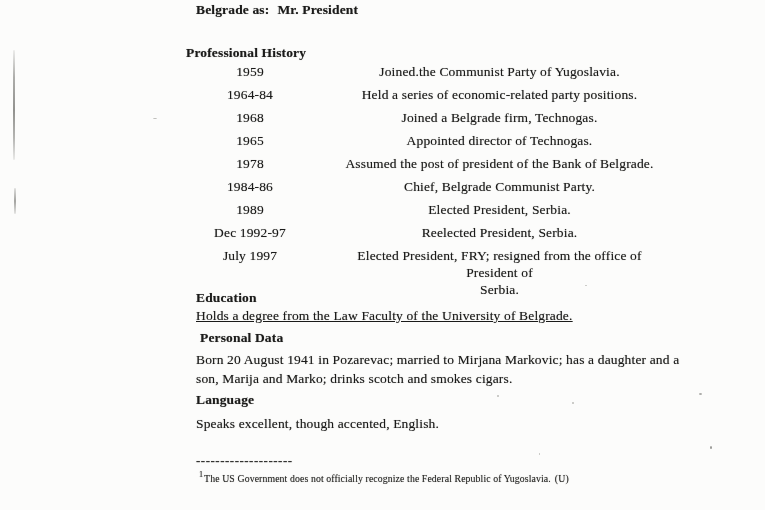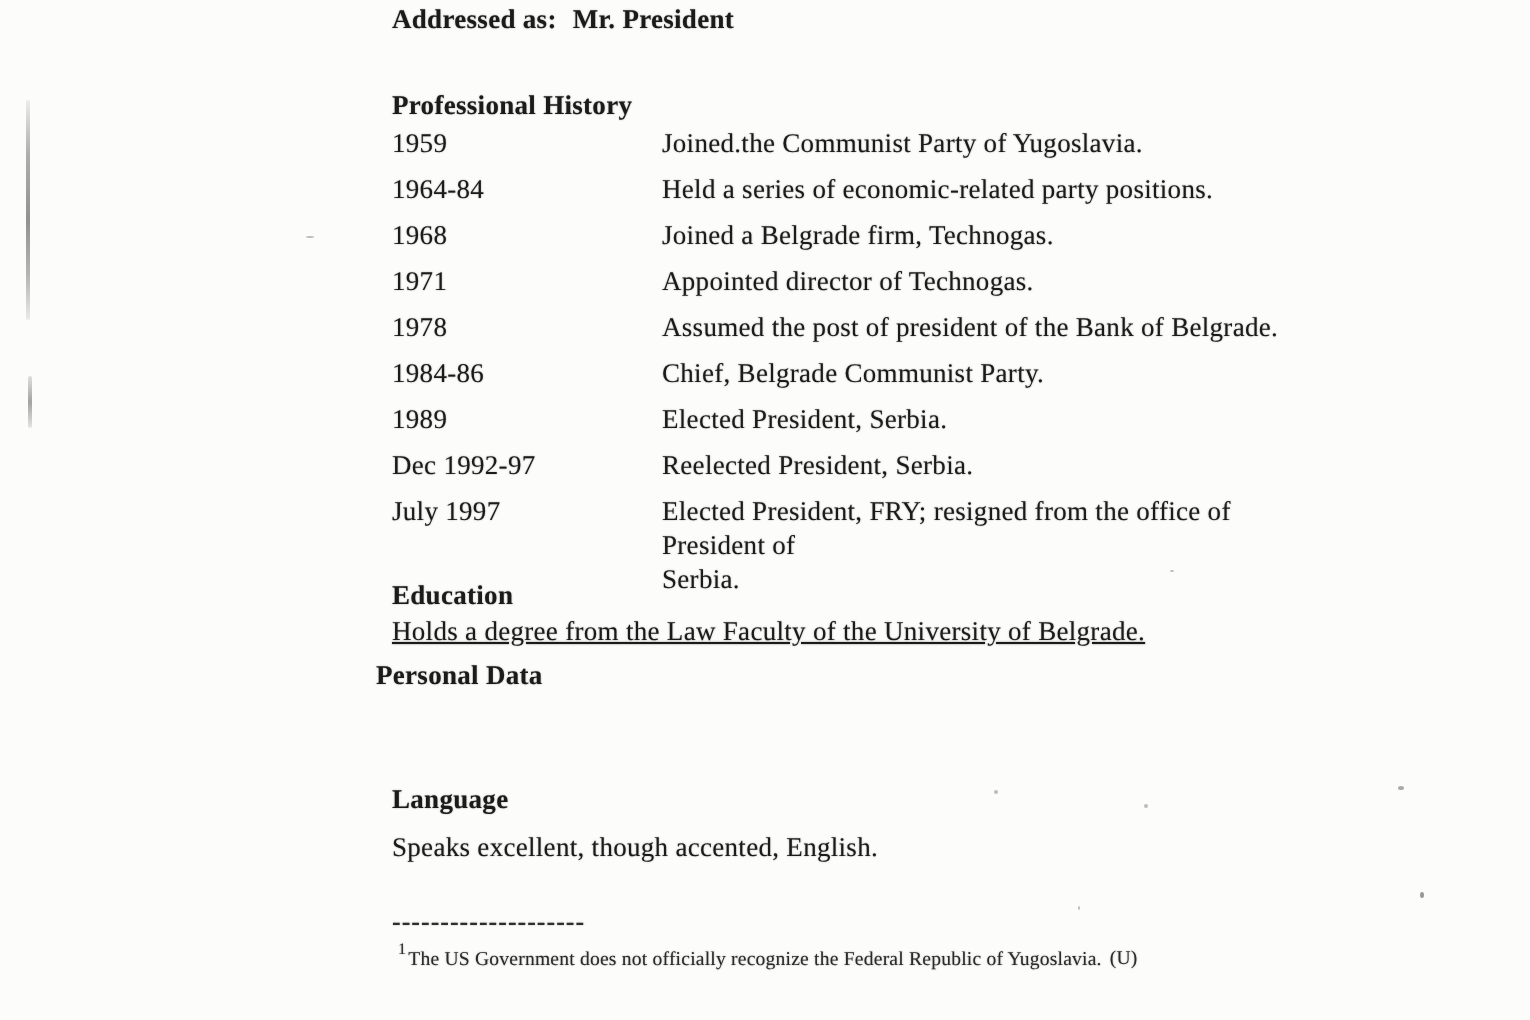--- a/index.html
+++ b/index.html
@@ -14,28 +14,28 @@
   .txt{
     position:absolute;
     text-shadow:0 0 0.8px rgba(60,60,55,0.55);
     font-size:13.5px;
     line-height:17px;
     letter-spacing:0.15px;
   }
   .bold{font-weight:700;}
   .addressed{left:196px;top:1px;}
   .addressed .val{margin-left:8px;}
-  .heading-ph{left:196px;top:44px;}
-  .history{left:196px;top:63px;width:472px;}
+  .heading-ph{left:186px;top:44px;}
+  .history{left:196px;top:63px;width:472px;text-align:center;}
   .hrow{display:flex;margin-bottom:6px;}
   .hdate{width:108px;flex:0 0 108px;}
   .hdesc{flex:1;white-space:pre-line;margin-left:27px;}
   .heading-edu{left:196px;top:289px;}
   .body-edu{left:196px;top:307px;width:480px;text-decoration:underline;}
-  .heading-personal{left:188px;top:329px;}
+  .heading-personal{left:200px;top:329px;}
   .body-personal{left:196px;top:351px;width:485px;line-height:18.5px;white-space:pre-line;}
   .heading-lang{left:196px;top:391px;}
   .body-lang{left:196px;top:415px;width:400px;}
   .footnote-sep{left:196px;top:452px;font-weight:700;font-size:13px;letter-spacing:0.5px;color:#2e2e2c;}
   .footnote{left:199px;top:467px;font-size:9.8px;letter-spacing:0.1px;color:#2a2a28;text-align:center;}
   .footnote sup{font-size:8px;position:relative;top:-1px;margin-right:1px;}
   .footnote .cls{margin-left:4px;}
 
   
   .artifact{position:absolute;}
@@ -72,21 +72,21 @@
   <div class="artifact vline2"></div>
   <div class="artifact speck s1"></div>
   <div class="artifact speck s2"></div>
   <div class="artifact speck s3"></div>
   <div class="artifact speck s4"></div>
   <div class="artifact speck s5"></div>
   <div class="artifact speck s6"></div>
   <div class="artifact speck s7"></div>
 
   <div class="txt bold addressed">
-    <span>Addressed as:</span><span class="val">Mr. President</span>
+    <span>Belgrade as:</span><span class="val">Mr. President</span>
   </div>
 
   <div class="txt bold heading-ph">Professional History</div>
 
   <div class="txt history">
   <div class="hrow">
     <div class="hdate">1959</div>
     <div class="hdesc">Joined.the Communist Party of Yugoslavia.</div>
   </div>
 
@@ -94,21 +94,21 @@
     <div class="hdate">1964-84</div>
     <div class="hdesc">Held a series of economic-related party positions.</div>
   </div>
 
   <div class="hrow">
     <div class="hdate">1968</div>
     <div class="hdesc">Joined a Belgrade firm, Technogas.</div>
   </div>
 
   <div class="hrow">
-    <div class="hdate">1971</div>
+    <div class="hdate">1965</div>
     <div class="hdesc">Appointed director of Technogas.</div>
   </div>
 
   <div class="hrow">
     <div class="hdate">1978</div>
     <div class="hdesc">Assumed the post of president of the Bank of Belgrade.</div>
   </div>
 
   <div class="hrow">
     <div class="hdate">1984-86</div>
@@ -129,20 +129,22 @@
     <div class="hdate">July 1997</div>
     <div class="hdesc">Elected President, FRY; resigned from the office of President of
 Serbia.</div>
   </div>
 </div>
 
   <div class="txt bold heading-edu">Education</div>
   <div class="txt body-edu">Holds a degree from the Law Faculty of the University of Belgrade.</div>
 
   <div class="txt bold heading-personal">Personal Data</div>
+  <div class="txt body-personal">Born 20 August 1941 in Pozarevac; married to Mirjana Markovic; has a daughter and a
+son, Marija and Marko; drinks scotch and smokes cigars.</div>
 
   <div class="txt bold heading-lang">Language</div>
   <div class="txt body-lang">Speaks excellent, though accented, English.</div>
 
   <div class="txt footnote-sep">--------------------</div>
   <div class="txt footnote">
     <sup>1</sup><span>The US Government does not officially recognize the Federal Republic of Yugoslavia.</span><span class="cls">(U)</span>
   </div>
 
 </div>

